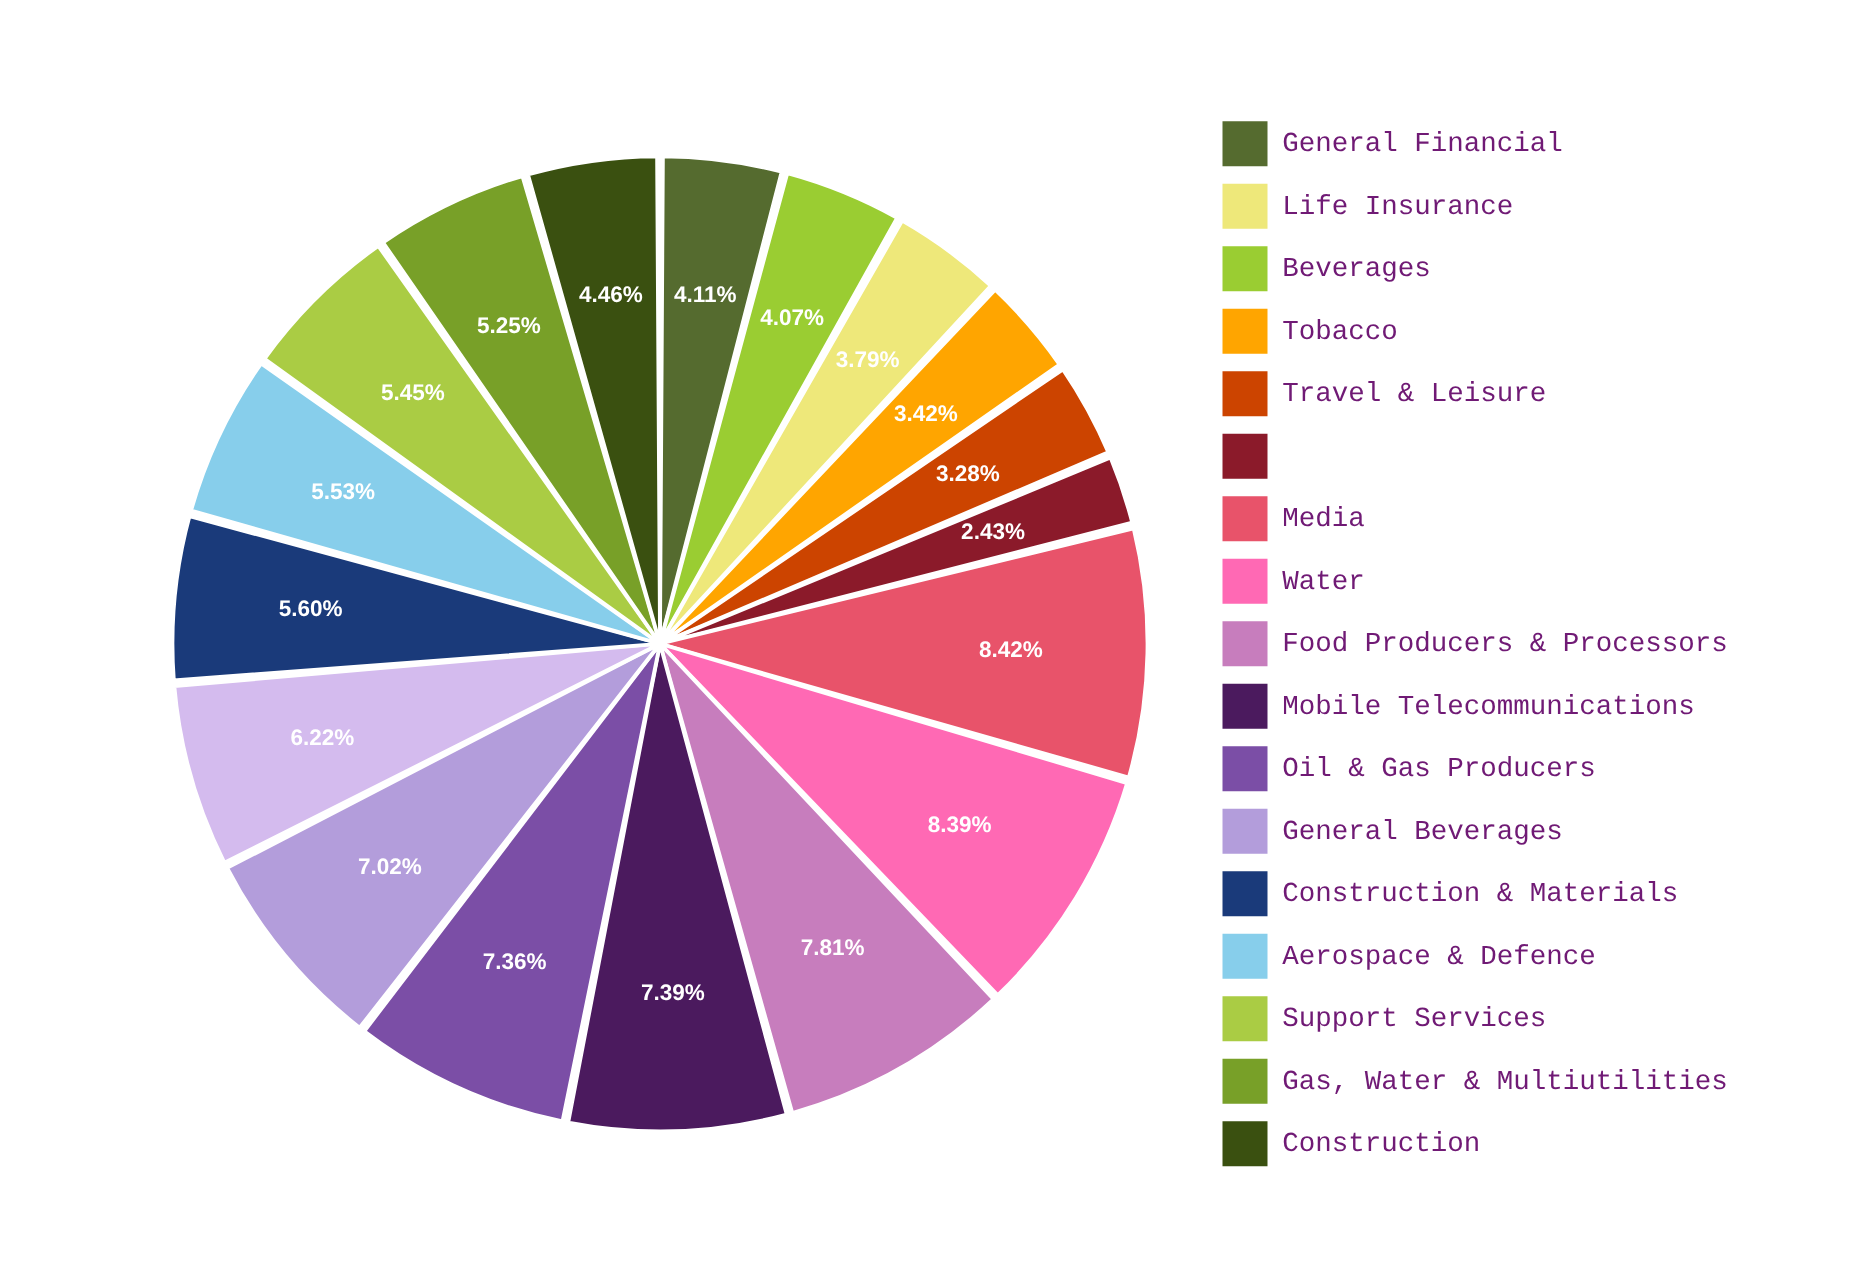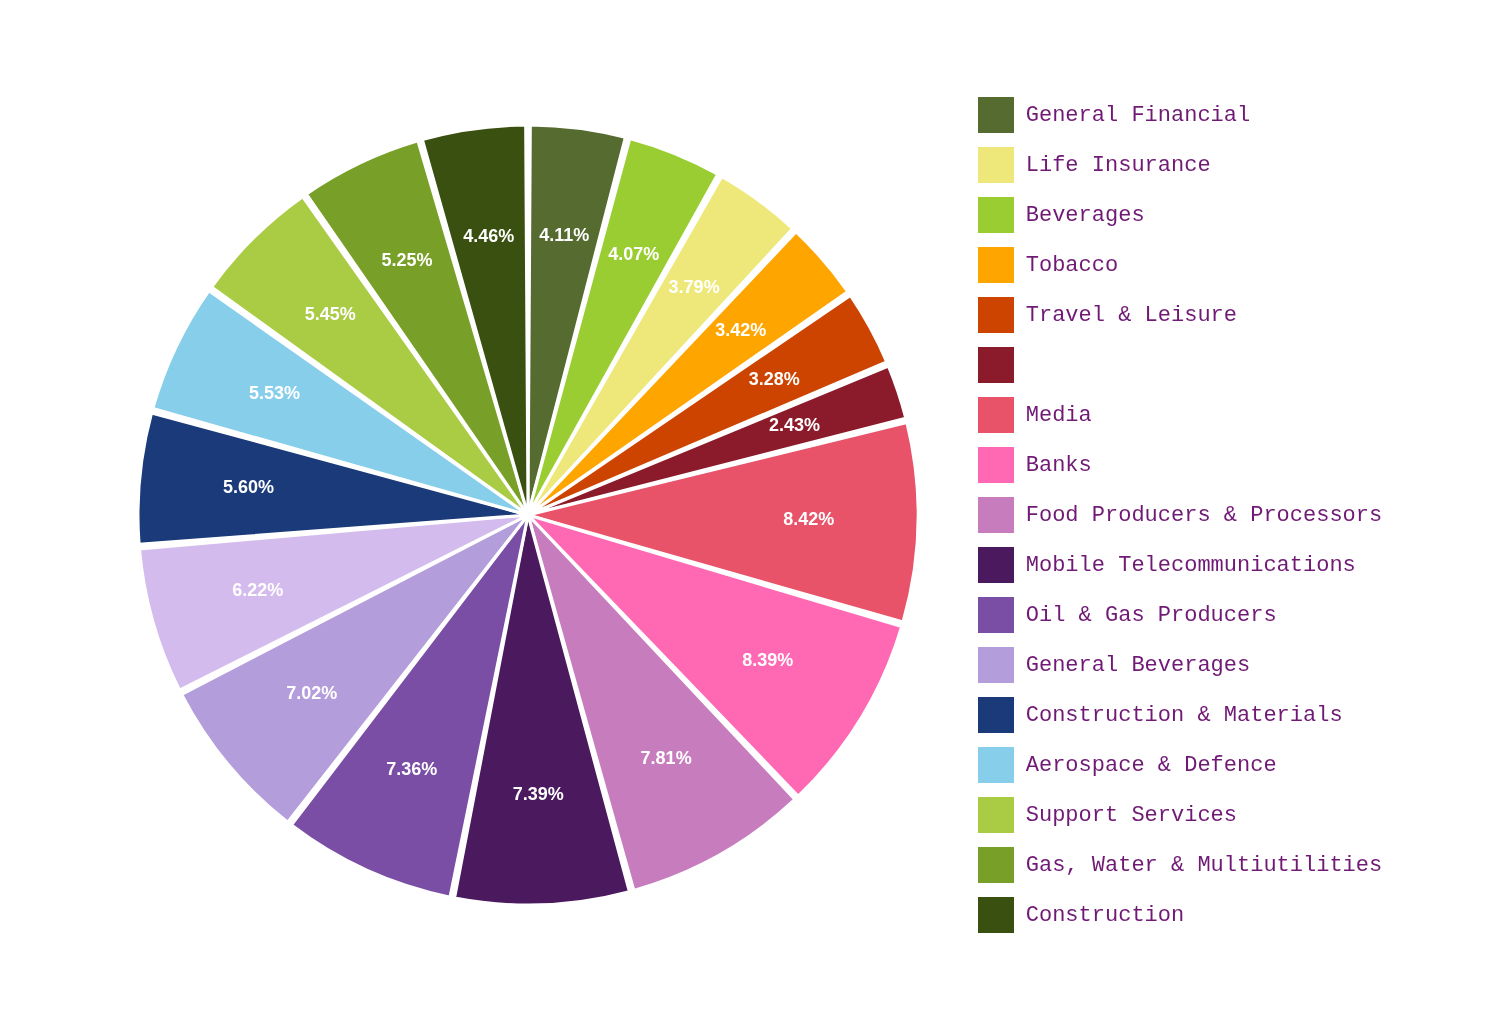--- a/index.html
+++ b/index.html
@@ -118,21 +118,21 @@
       </div>
       <div class="legend-item">
         <div class="legend-color" style="background-color: rgb(139, 26, 42);"></div>
       </div>
       <div class="legend-item">
         <div class="legend-color" style="background-color: rgb(232, 83, 106);"></div>
         <span class="legend-label">Media</span>
       </div>
       <div class="legend-item">
         <div class="legend-color" style="background-color: rgb(255, 105, 180);"></div>
-        <span class="legend-label">Banks</span>
+        <span class="legend-label">Water</span>
       </div>
       <div class="legend-item">
         <div class="legend-color" style="background-color: rgb(199, 125, 189);"></div>
         <span class="legend-label">Food Producers &amp; Processors</span>
       </div>
       <div class="legend-item">
         <div class="legend-color" style="background-color: rgb(75, 26, 94);"></div>
         <span class="legend-label">Mobile Telecommunications</span>
       </div>
       <div class="legend-item">

